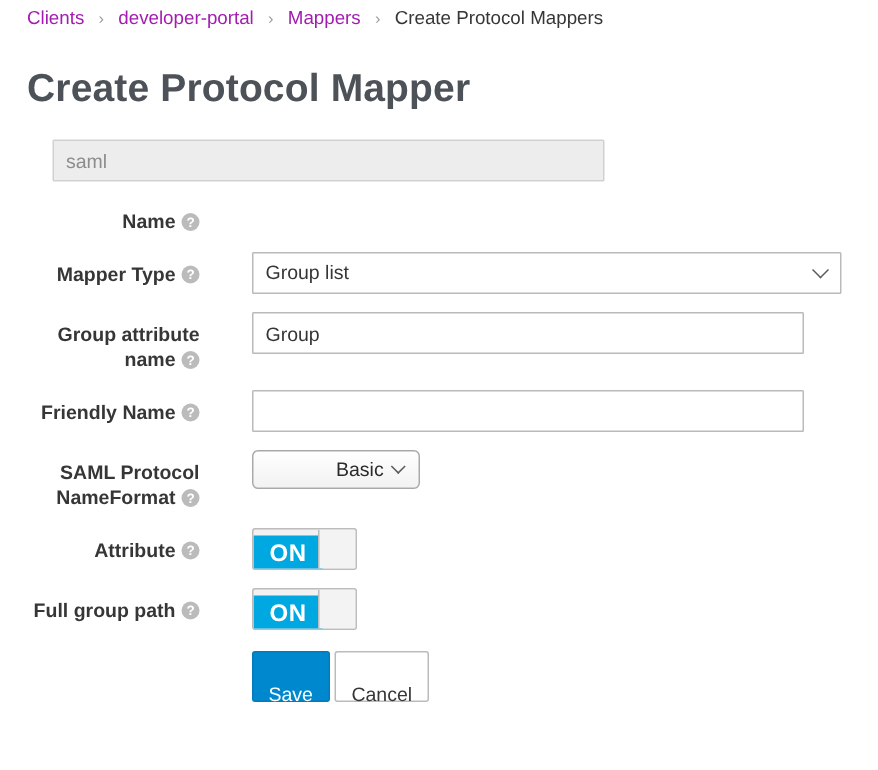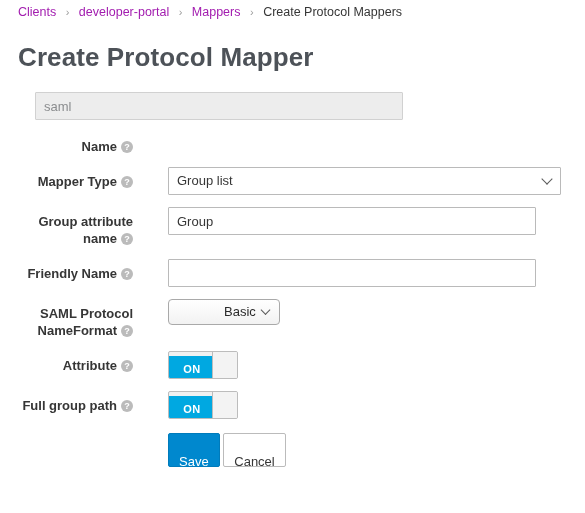--- a/index.html
+++ b/index.html
@@ -187,21 +187,21 @@
     vertical-align: middle;
   }
   .toggle .tg-on {
     position: absolute;
     left: 0;
     top: 4px;
     width: 46px;
     height: 100%;
     background: #00a8e1;
     color: #ffffff;
-    font-size: 11px;
+    font-size: 16px;
     font-weight: bold;
     line-height: 26px;
     text-align: center;
     letter-spacing: 0.4px;
   }
   .toggle .tg-handle {
     position: absolute;
     right: 0;
     top: 0;
     width: 24px;

